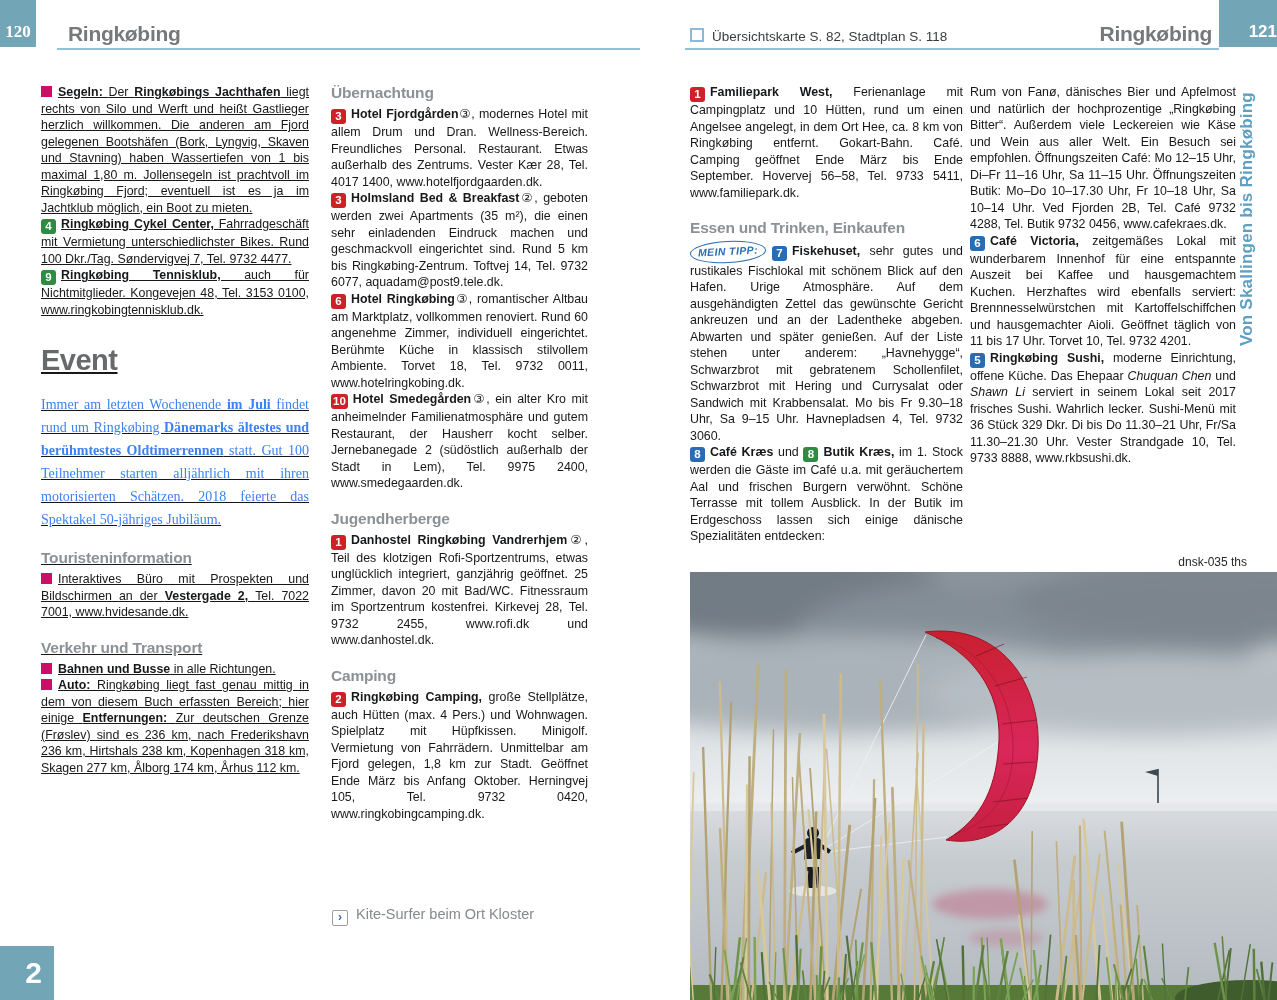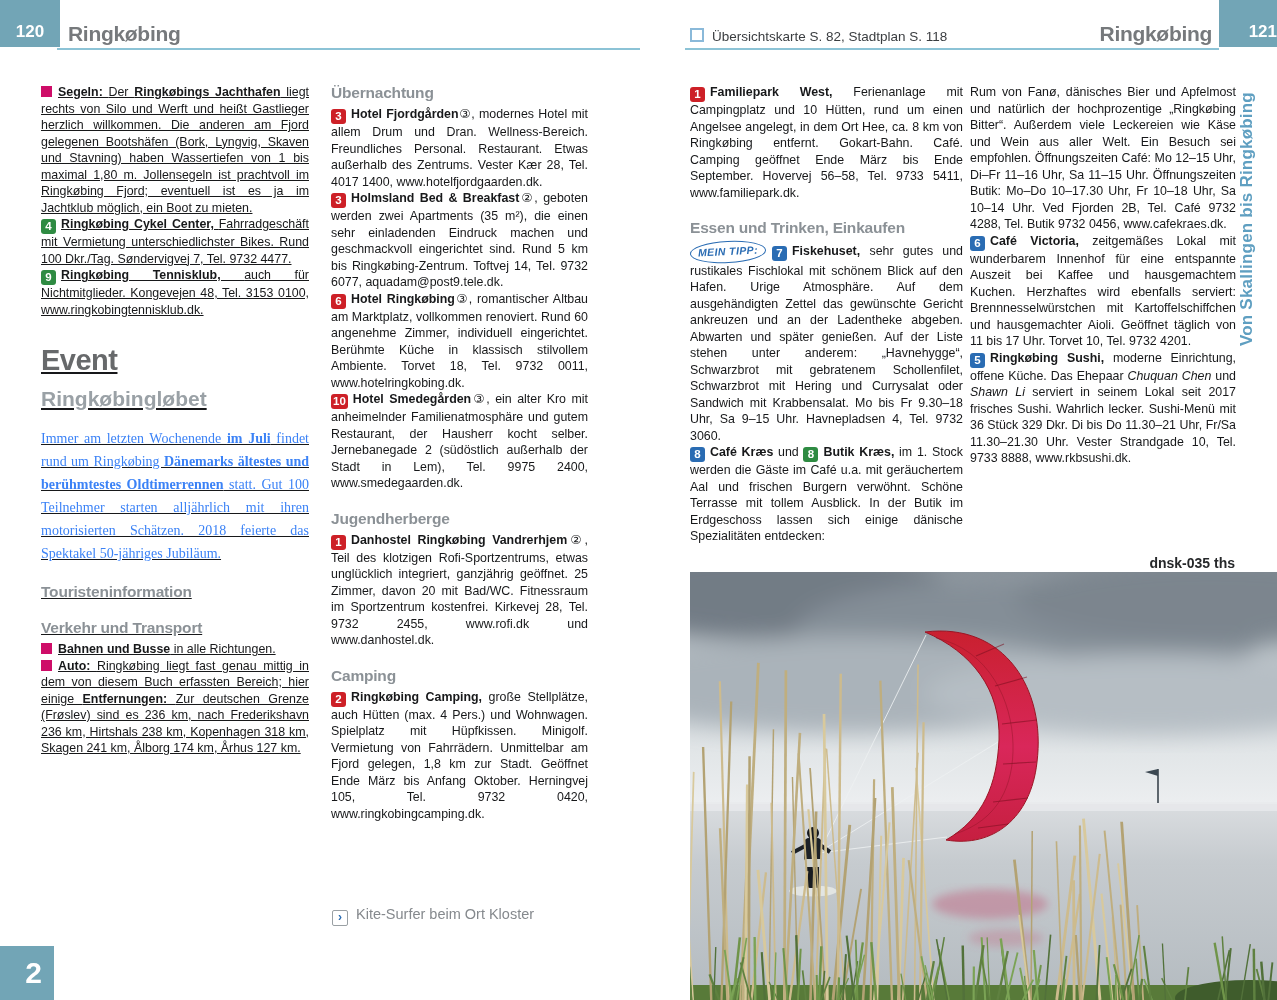--- a/index.html
+++ b/index.html
@@ -1,21 +1,21 @@
 <!DOCTYPE html>
 <html><head>
 <meta charset="utf-8">
 <style>
   html,body{margin:0;padding:0;background:#e9e9e9;}
   .page{position:relative;width:1277px;height:1000px;background:#ffffff;overflow:hidden;
         font-family:"Liberation Sans","DejaVu Sans",sans-serif;color:#17181a;}
   
   .pagenum-box{position:absolute;background:#72a5b6;color:#fff;font-weight:700;font-size:17px;
         display:flex;align-items:flex-end;justify-content:center;padding-bottom:5px;box-sizing:border-box;}
-  .box-left{left:0;top:0;width:60px;height:47px;}
+  .box-left{left:0;top:0;width:36px;height:47px;font-family:Liberation Serif, serif;}
   .box-right{left:1219px;top:0;width:58px;height:47px;justify-content:flex-end;}
   .header-title{position:absolute;top:22px;font-size:21px;font-weight:700;color:#76797c;letter-spacing:-0.3px;}
   .ht-left{left:68px;}
   .ht-right{right:65px;}
   .rule{position:absolute;top:48px;height:2px;background:#8cc3d6;}
   .rule-left{left:57px;width:583px;}
   .rule-right{left:685px;width:534px;}
   .map-note{position:absolute;left:690px;top:28px;font-size:13.5px;color:#3a3d40;}
   .sq-icon{display:inline-block;width:10px;height:10px;border:2px solid #8ab9d9;margin-right:8px;vertical-align:-1px;}
   
@@ -44,21 +44,21 @@
         font-weight:700;font-size:11.5px;text-align:center;padding:0 2px;margin-right:5px;vertical-align:-2px;}
   .badge-red{background:#cd2027;}
   .badge-green{background:#2e8b42;}
   .badge-blue{background:#2a6cb3;}
   .tip{display:inline-block;border:1.6px solid #2a6cb3;color:#2a6cb3;border-radius:50%;
         padding:1px 7px 2px;font-size:10.5px;font-weight:700;font-style:italic;letter-spacing:0.4px;
         transform:rotate(-3deg);margin-right:6px;text-transform:uppercase;background:#fff;}
   
   .photo{position:absolute;left:690px;top:572px;width:587px;height:428px;margin:0;}
   .photo svg{display:block;}
-  .credit{position:absolute;right:42px;top:555px;font-size:14px;font-weight:700;color:#26282a;}
+  .credit{position:absolute;right:30px;top:555px;font-size:12px;font-weight:400;color:#26282a;}
   .caption{position:absolute;left:332px;top:906px;font-size:14.5px;color:#85898d;}
   .caption .cap-icon{display:inline-block;width:14px;height:14px;border:1.5px solid #9aa0a4;border-radius:2px;
         color:#2a6cb3;font-size:12px;line-height:13px;font-weight:700;text-align:center;margin-right:8px;vertical-align:-2px;}
 </style>
 </head>
 <body>
 
 <div class="page">
 
   <div class="pagenum-box box-left">
@@ -76,26 +76,26 @@
   </div>
   <div class="rule rule-right"></div>
 
   <div class="v-tab">Von Skallingen bis Ringkøbing</div>
 
   <div class="col col1">
       <p class="para"><span class="bullet"></span><span class="b">Segeln: </span><span>Der </span><span class="b">Ringkøbings Jachthafen</span><span> liegt rechts von Silo und Werft und heißt Gastlieger herzlich willkommen. Die anderen am Fjord gelegenen Bootshäfen (Bork, Lyngvig, Skaven und Stavning) haben Wassertiefen von 1 bis maximal 1,80 m. Jollensegeln ist prachtvoll im Ringkøbing Fjord; eventuell ist es ja im Jachtklub möglich, ein Boot zu mieten.</span></p>
       <p class="para"><span class="badge badge-green">4</span><span class="b">Ringkøbing Cykel Center, </span><span>Fahrradgeschäft mit Vermietung unterschiedlichster Bikes. Rund 100 Dkr./Tag. Søndervigvej 7, Tel. 9732 4477.</span></p>
       <p class="para"><span class="badge badge-green">9</span><span class="b">Ringkøbing Tennisklub, </span><span>auch für Nichtmitglieder. Kongevejen 48, Tel. 3153 0100, www.ringkobingtennisklub.dk.</span></p>
       <div class="h1">Event</div>
-      <div class="h2">Ringkøbingløbet</div>
       <p class="para serif"><span>Immer am letzten Wochenende </span><span class="b">im Juli</span><span> findet rund um Ringkøbing </span><span class="b">Dänemarks ältestes und berühmtestes Oldtimerrennen</span><span> statt. Gut 100 Teilnehmer starten alljährlich mit ihren motorisierten Schätzen. 2018 feierte das Spektakel 50-jähriges Jubiläum.</span></p>
       <div class="h3">Touristeninformation</div>
+      <p class="para"><span class="bullet"></span><span>Interaktives Büro mit Prospekten und Bildschirmen an der </span><span class="b">Vestergade 2, </span><span>Tel. 7022 7001, www.hvidesande.dk.</span></p>
       <div class="h3">Verkehr und Transport</div>
       <p class="para"><span class="bullet"></span><span class="b">Bahnen und Busse</span><span> in alle Richtungen.</span></p>
-      <p class="para"><span class="bullet"></span><span class="b">Auto: </span><span>Ringkøbing liegt fast genau mittig in dem von diesem Buch erfassten Bereich; hier einige </span><span class="b">Entfernungen: </span><span>Zur deutschen Grenze (Frøslev) sind es 236 km, nach Frederikshavn 236 km, Hirtshals 238 km, Kopenhagen 318 km, Skagen 241 km, Ålborg 174 km, Århus 127 km.</span></p>
+      <p class="para"><span class="bullet"></span><span class="b">Auto: </span><span>Ringkøbing liegt fast genau mittig in dem von diesem Buch erfassten Bereich; hier einige </span><span class="b">Entfernungen: </span><span>Zur deutschen Grenze (Frøslev) sind es 236 km, nach Frederikshavn 236 km, Hirtshals 238 km, Kopenhagen 318 km, Skagen 277 km, Ålborg 174 km, Århus 112 km.</span></p>
     </div>
   <div class="col col2">
       <div class="h3">Übernachtung</div>
       <p class="para"><span class="badge badge-red">3</span><span class="b">Hotel Fjordgården</span><span>③, modernes Hotel mit allem Drum und Dran. Wellness-Bereich. Freundliches Personal. Restaurant. Etwas außerhalb des Zentrums. Vester Kær 28, Tel. 4017 1400, www.hotelfjordgaarden.dk.</span></p>
       <p class="para"><span class="badge badge-red">3</span><span class="b">Holmsland Bed &amp; Breakfast</span><span>②, geboten werden zwei Apartments (35 m²), die einen sehr einladenden Eindruck machen und geschmackvoll eingerichtet sind. Rund 5 km bis Ringkøbing-Zentrum. Toftvej 14, Tel. 9732 6077, aquadam@post9.tele.dk.</span></p>
       <p class="para"><span class="badge badge-red">6</span><span class="b">Hotel Ringkøbing</span><span>③, romantischer Altbau am Marktplatz, vollkommen renoviert. Rund 60 angenehme Zimmer, individuell eingerichtet. Berühmte Küche in klassisch stilvollem Ambiente. Torvet 18, Tel. 9732 0011, www.hotelringkobing.dk.</span></p>
       <p class="para"><span class="badge badge-red">10</span><span class="b">Hotel Smedegården</span><span>③, ein alter Kro mit anheimelnder Familienatmosphäre und gutem Restaurant, der Hausherr kocht selber. Jernebanegade 2 (südöstlich außerhalb der Stadt in Lem), Tel. 9975 2400, www.smedegaarden.dk.</span></p>
       <div class="h3">Jugendherberge</div>
       <p class="para"><span class="badge badge-red">1</span><span class="b">Danhostel Ringkøbing Vandrerhjem</span><span>②, Teil des klotzigen Rofi-Sportzentrums, etwas unglücklich integriert, ganzjährig geöffnet. 25 Zimmer, davon 20 mit Bad/WC. Fitnessraum im Sportzentrum kostenfrei. Kirkevej 28, Tel. 9732 2455, www.rofi.dk und www.danhostel.dk.</span></p>
       <div class="h3">Camping</div>

